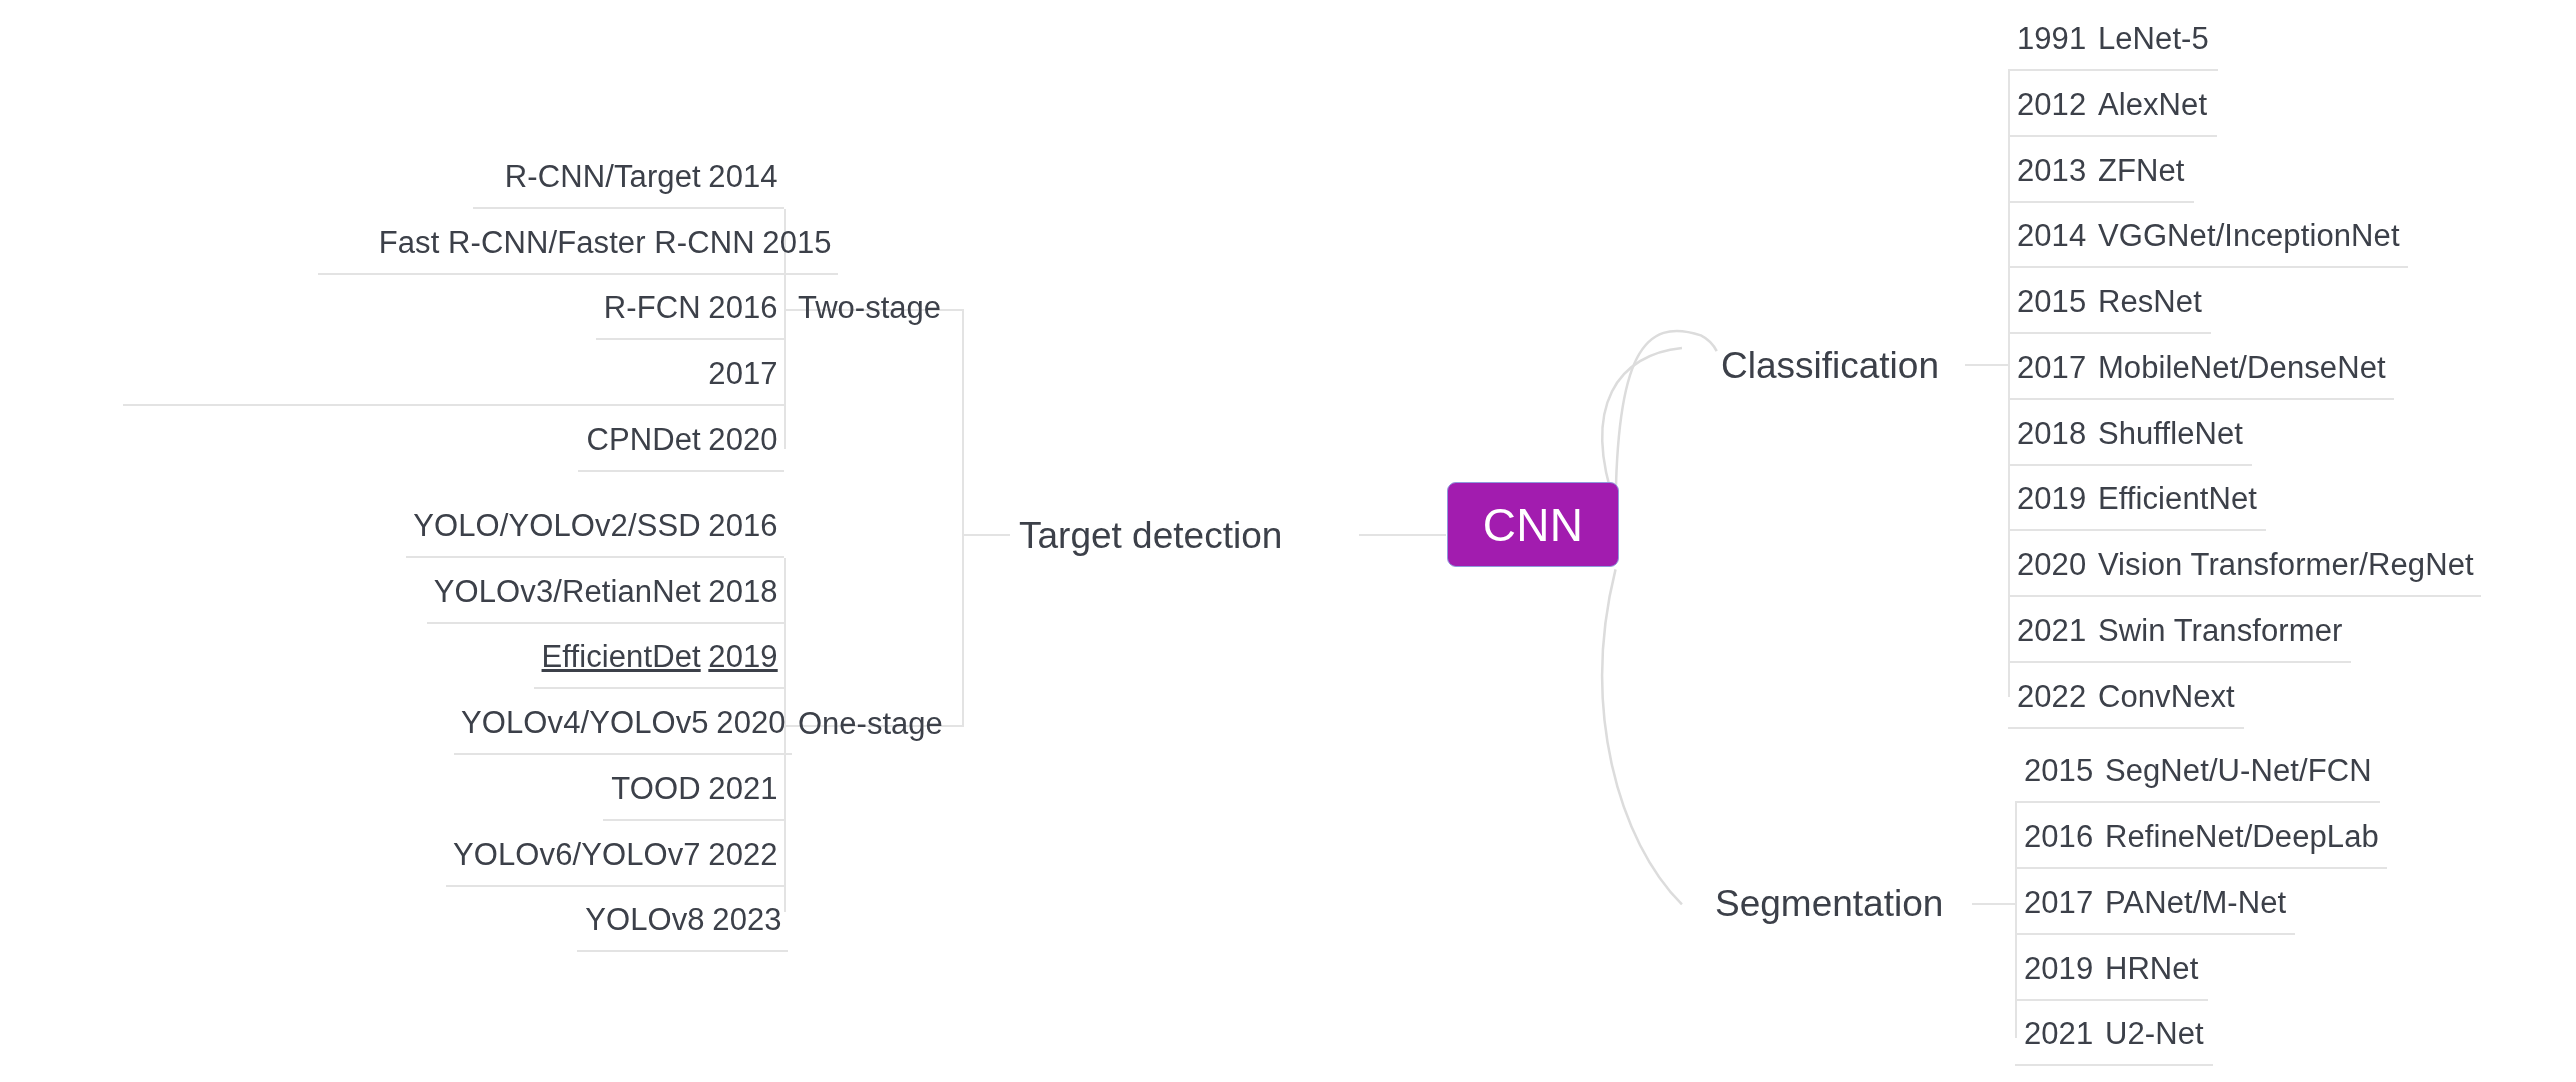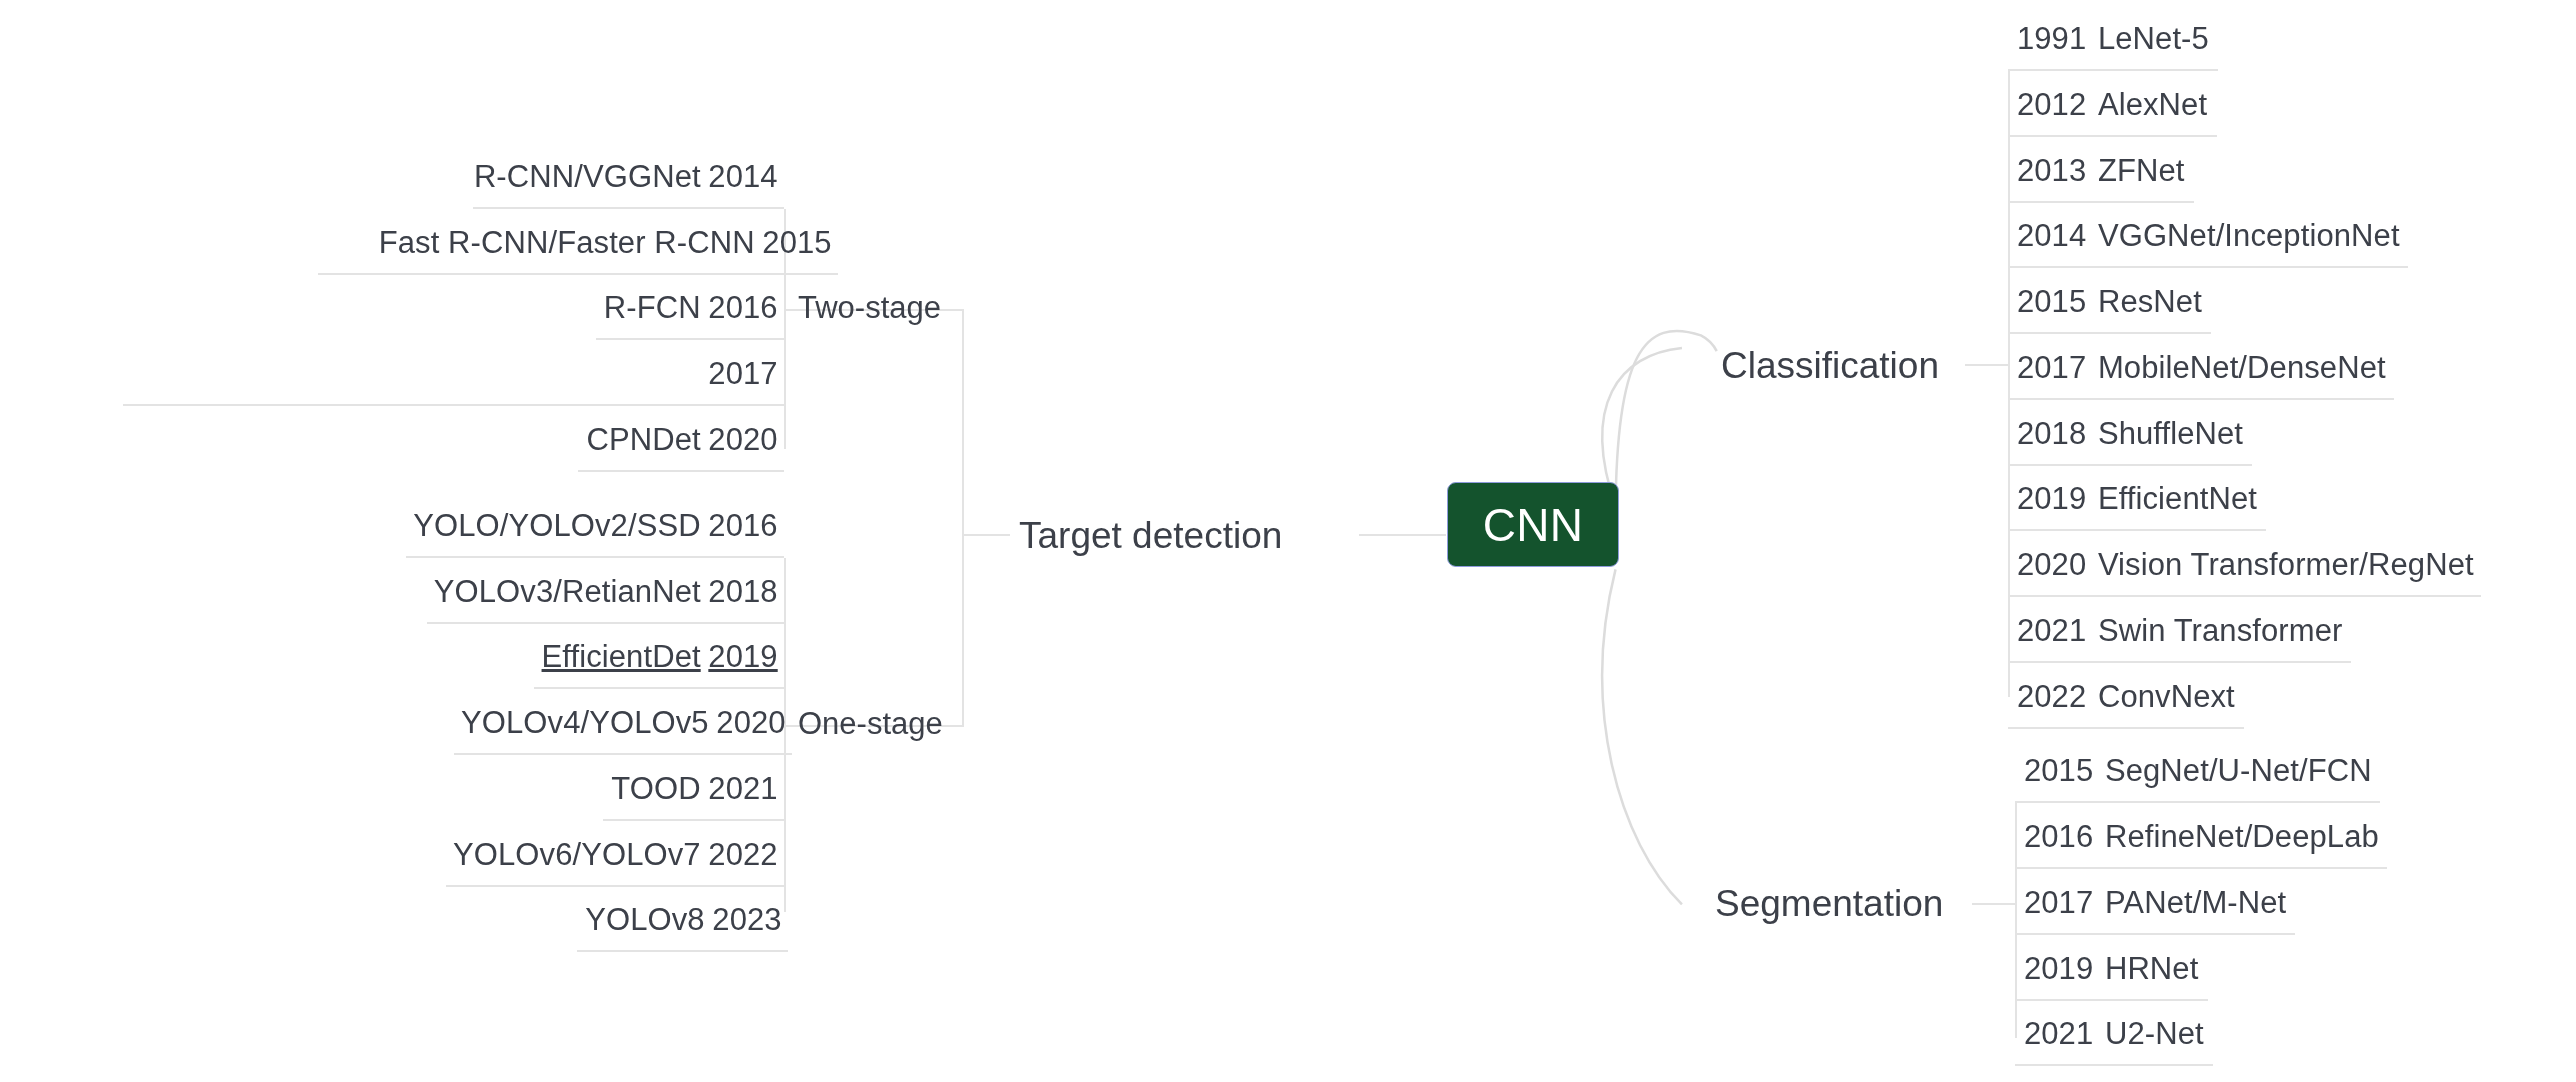--- a/index.html
+++ b/index.html
@@ -57,21 +57,21 @@
     position:absolute;
     font-size:37px;
     color:#3c4049;
     white-space:nowrap;
     line-height:1;
   }
 
   
   .root{
     position:absolute;
-    background:#14532d;
+    background:#a21caf;
     border:1.9px solid #8e9bdd;
     border-radius:8.9px;
     color:#ffffff;
     font-size:46px;
     display:flex;
     align-items:center;
     justify-content:center;
     letter-spacing:0.3px;
     box-sizing:border-box;
   }
@@ -109,21 +109,21 @@
   <div class="hline" style="left:786px;top:725px;width:178px;"></div>
 
   <div class="branch" style="left:798px;top:292px;">
     <span>Two-stage</span>
   </div>
 
   <div class="vline" style="left:784px;top:209px;height:240px;"></div>
 
   <div id="two-stage-rows">
       <div class="row row-left" style="top: 143px; left: 0px; width: 784px;">
-        <span class="nm">R-CNN/VGGNet</span>
+        <span class="nm">R-CNN/Target</span>
         <span class="yr">2014</span>
         <span class="uline" style="left: 473px; right: 0px;"></span>
       </div>
       <div class="row row-left" style="top: 209px; left: 0px; width: 838px;">
         <span class="nm">Fast R-CNN/Faster R-CNN</span>
         <span class="yr">2015</span>
         <span class="uline" style="left: 318px; right: 0px;"></span>
       </div>
       <div class="row row-left" style="top: 274px; left: 0px; width: 784px;">
         <span class="nm">R-FCN</span>

